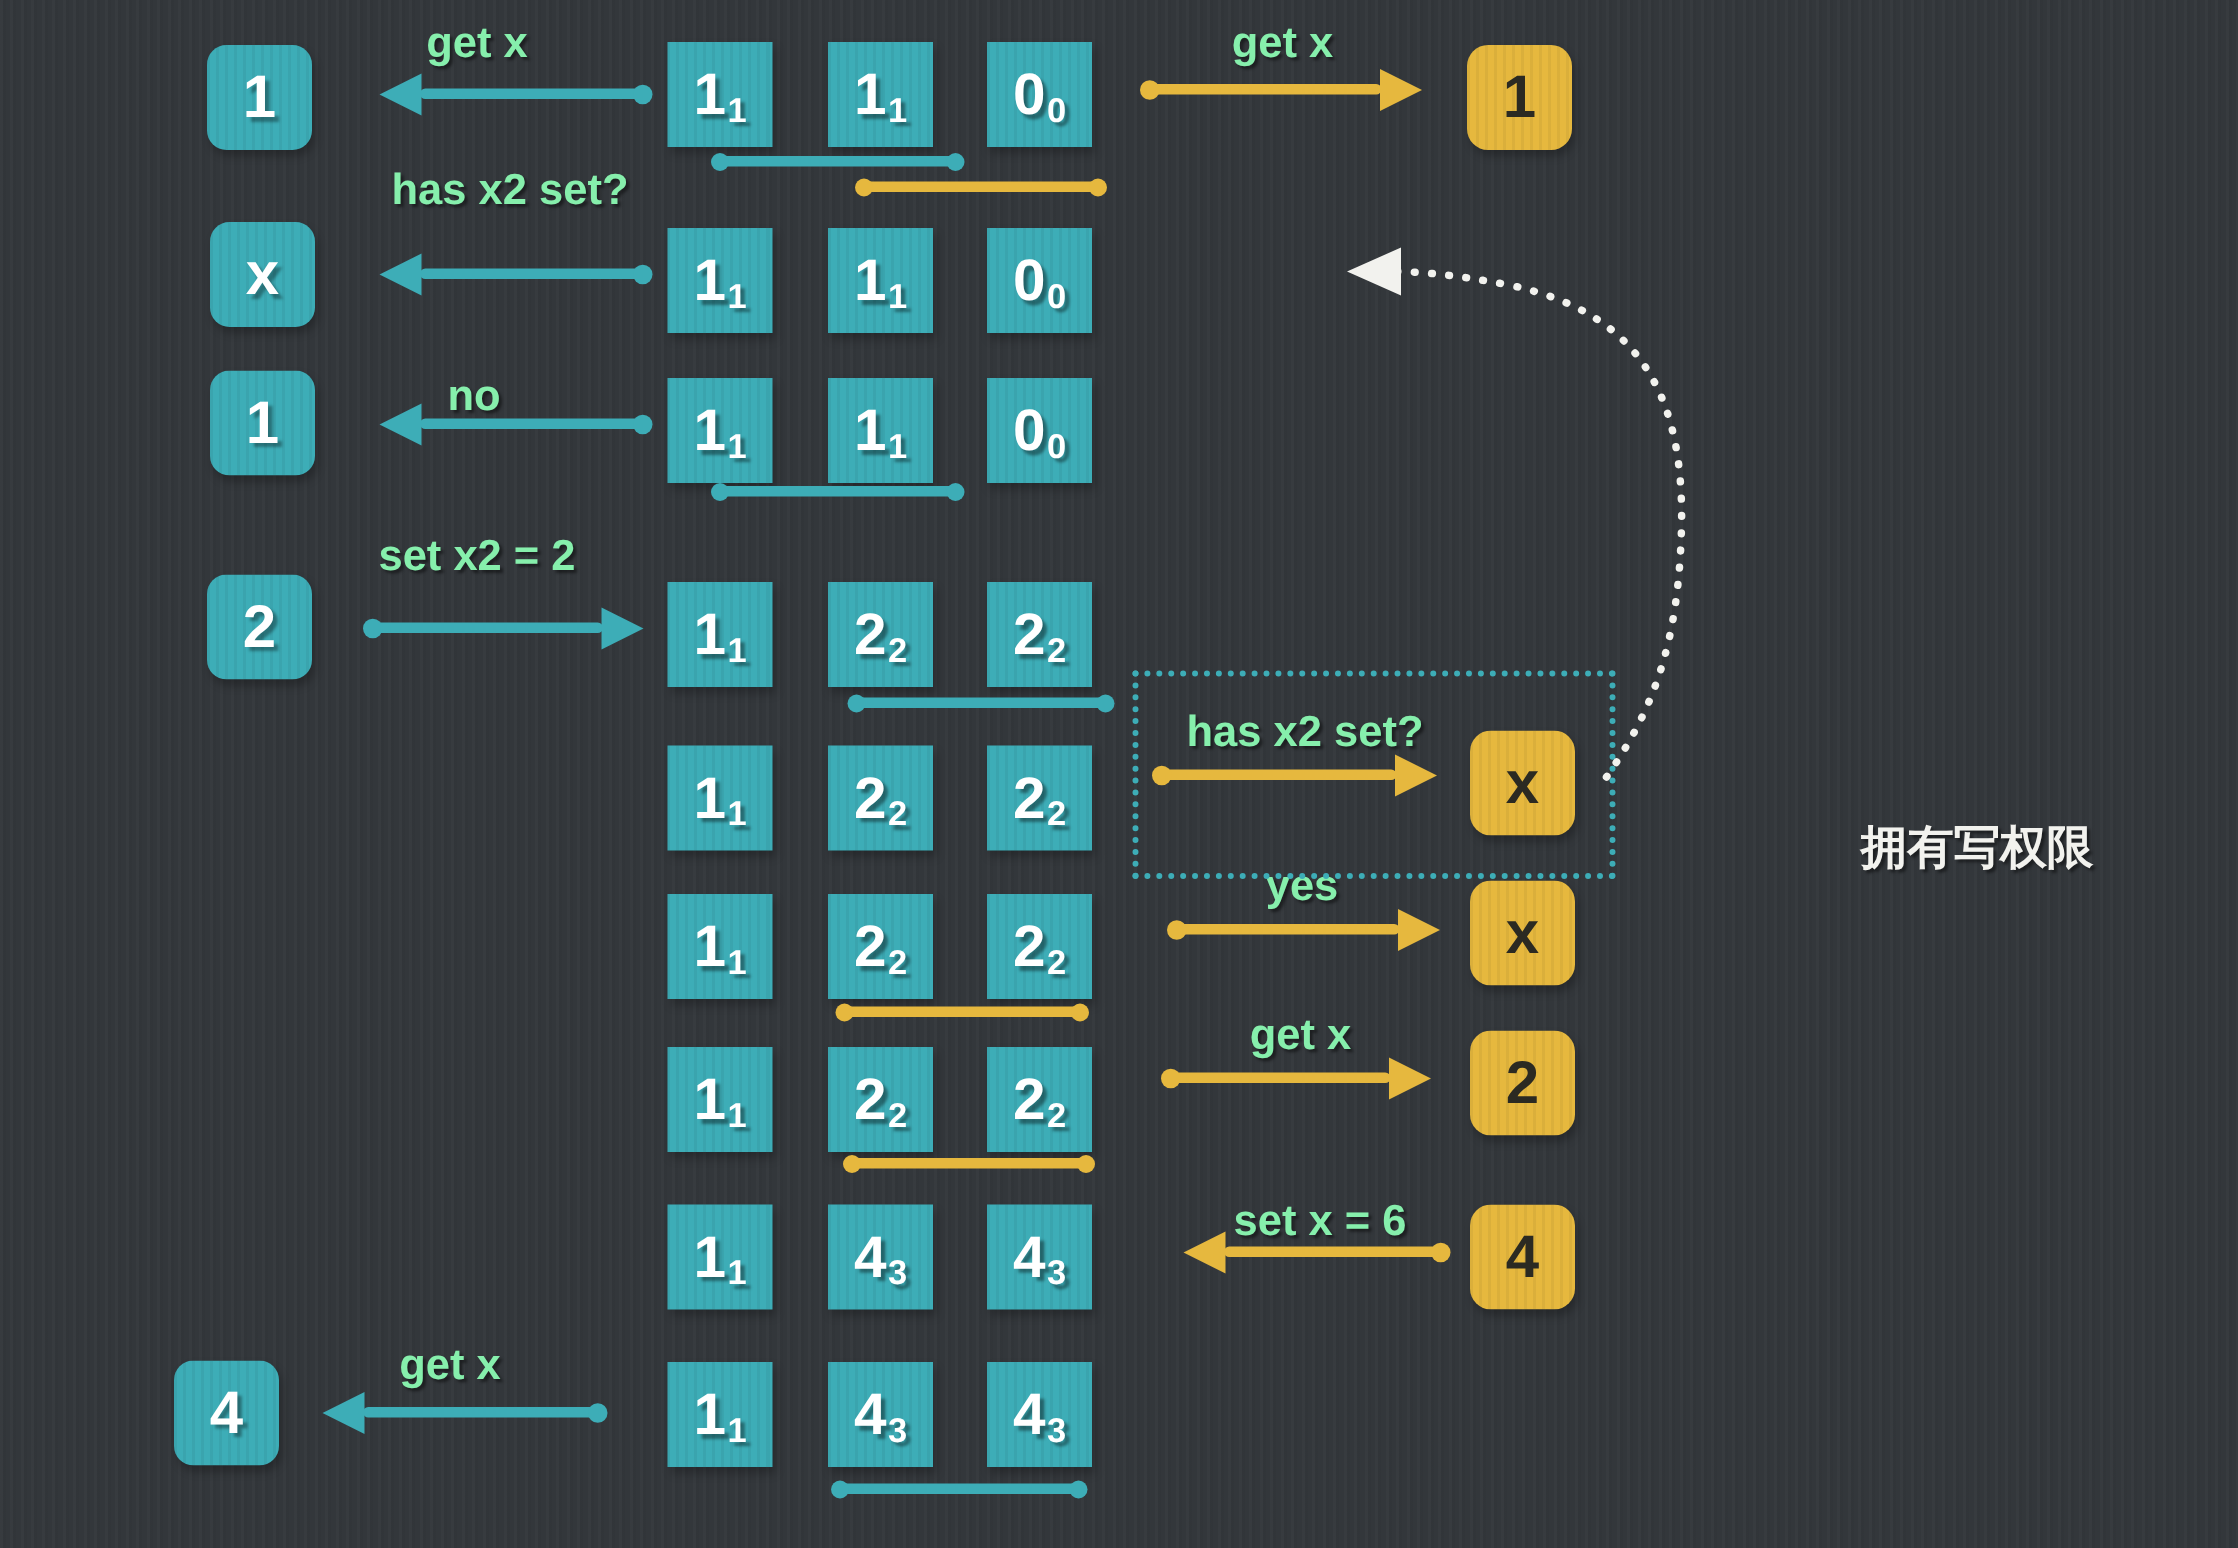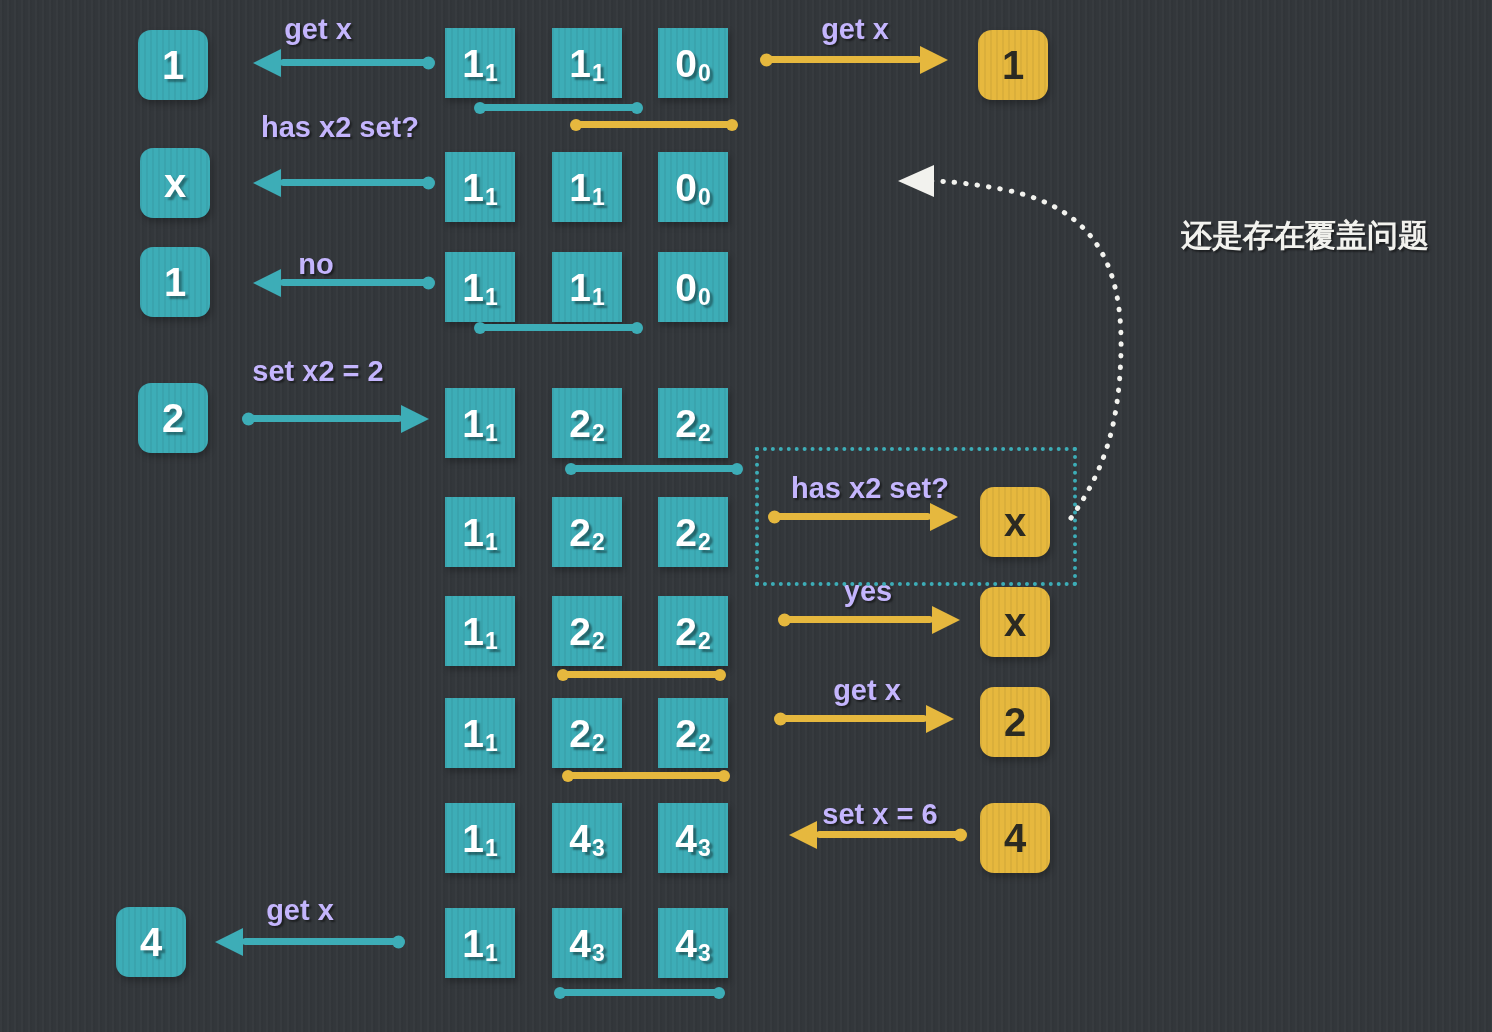--- a/index.html
+++ b/index.html
@@ -20,21 +20,21 @@
     background-image:repeating-linear-gradient(90deg,rgba(0,0,0,.05) 0 2px,transparent 2px 6px);
     box-shadow:2px 4px 6px rgba(0,0,0,.25);
   }
   .client{border-radius:13px;font-size:40px;}
   .client.teal{color:#fff;text-shadow:3px 3px 2px rgba(0,0,0,.35);}
   .client.yellow{background-color:var(--yellow,#e6b83e);color:#2b2a22;text-shadow:none;border-radius:14px;}
   .cell{color:#fff;text-shadow:3px 3px 2px rgba(0,0,0,.4);}
   .cell .main{font-size:39px;line-height:1;}
   .cell .sub{font-size:23px;line-height:1;transform:translateY(10px);margin-left:1px;}
   .lbl{
-    position:absolute;color:#c4b5fd;font-size:29px;text-align:center;white-space:nowrap;
+    position:absolute;color:#86efac;font-size:29px;text-align:center;white-space:nowrap;
     text-shadow:2px 2px 2px rgba(0,0,0,.45);
   }
   .cn{
     position:absolute;color:#f2f2ee;font-size:31px;text-align:center;line-height:47px;
     text-shadow:2px 2px 2px rgba(0,0,0,.45);white-space:nowrap;
   }
   .arr{position:absolute;height:7px;border-radius:4px;background:currentColor;}
   .arr.teal{color:var(--teal,#3dadb7);}
   .arr.yellow{color:var(--yellow,#e6b83e);}
   .arr::before{content:"";position:absolute;top:50%;transform:translateY(-50%);width:0;height:0;
@@ -213,17 +213,17 @@
   <div class="arr yellow head-right" style="left:779px;top:715px;width:148px"></div>
   <div class="arr yellow head-left" style="left:816px;top:831px;width:146px"></div>
 
   <div class="dotted-box" style="left:755px;top:447px;width:314px;height:131px"></div>
 
   <svg class="overlay" width="1492" height="1032" viewBox="0 0 1492 1032">
     <path d="M 1071 518 C 1103 472 1119 428 1121 352 C 1123 262 1092 208 1006 190 C 975 184 948 181 930 181" fill="none" stroke="#f2f2ee" stroke-width="5" stroke-linecap="round" stroke-dasharray="0.5 11"></path>
     <polygon points="934,165 934,197 898,181" fill="#f2f2ee"></polygon>
   </svg>
 
-  <div class="cn" style="left:1140px;top:212px;width:330px">还是存在覆盖问题</div>
   <div class="cn" style="left:1150px;top:541px;width:336px">
+    <div>拥有写权限</div>
   </div>
 
 </div>
 
 </body></html>

